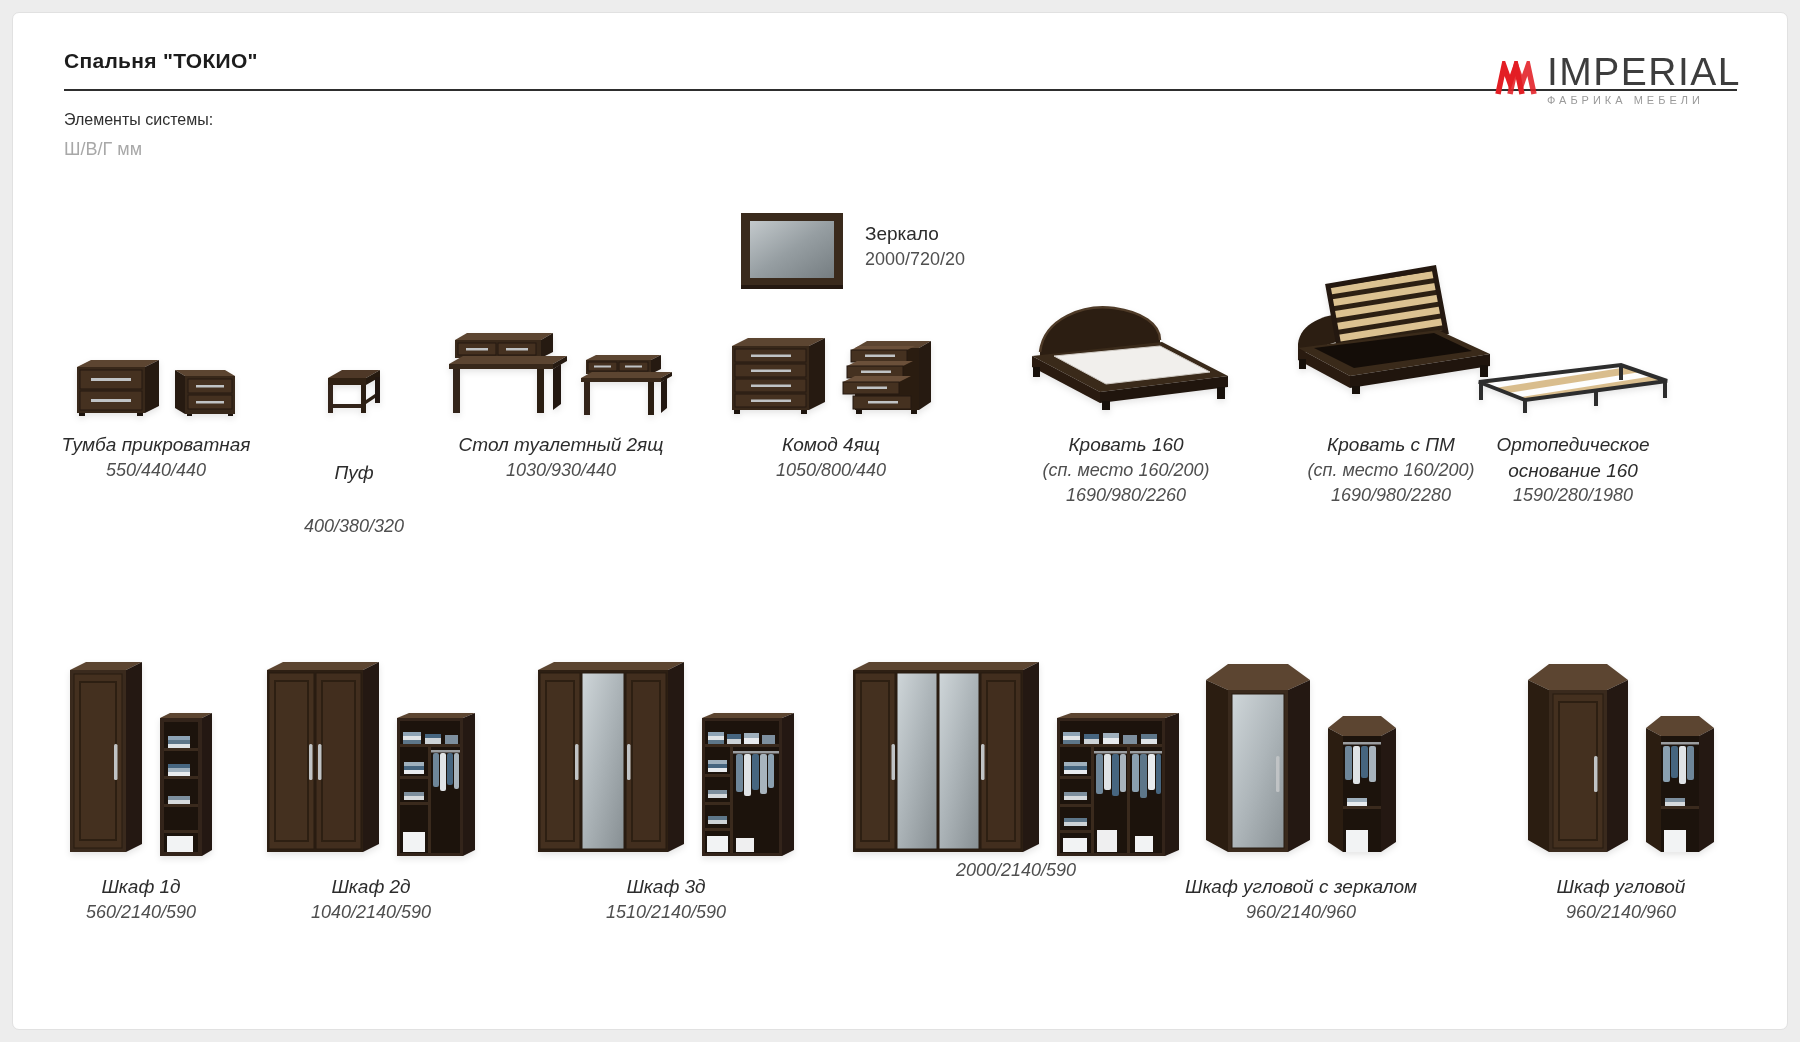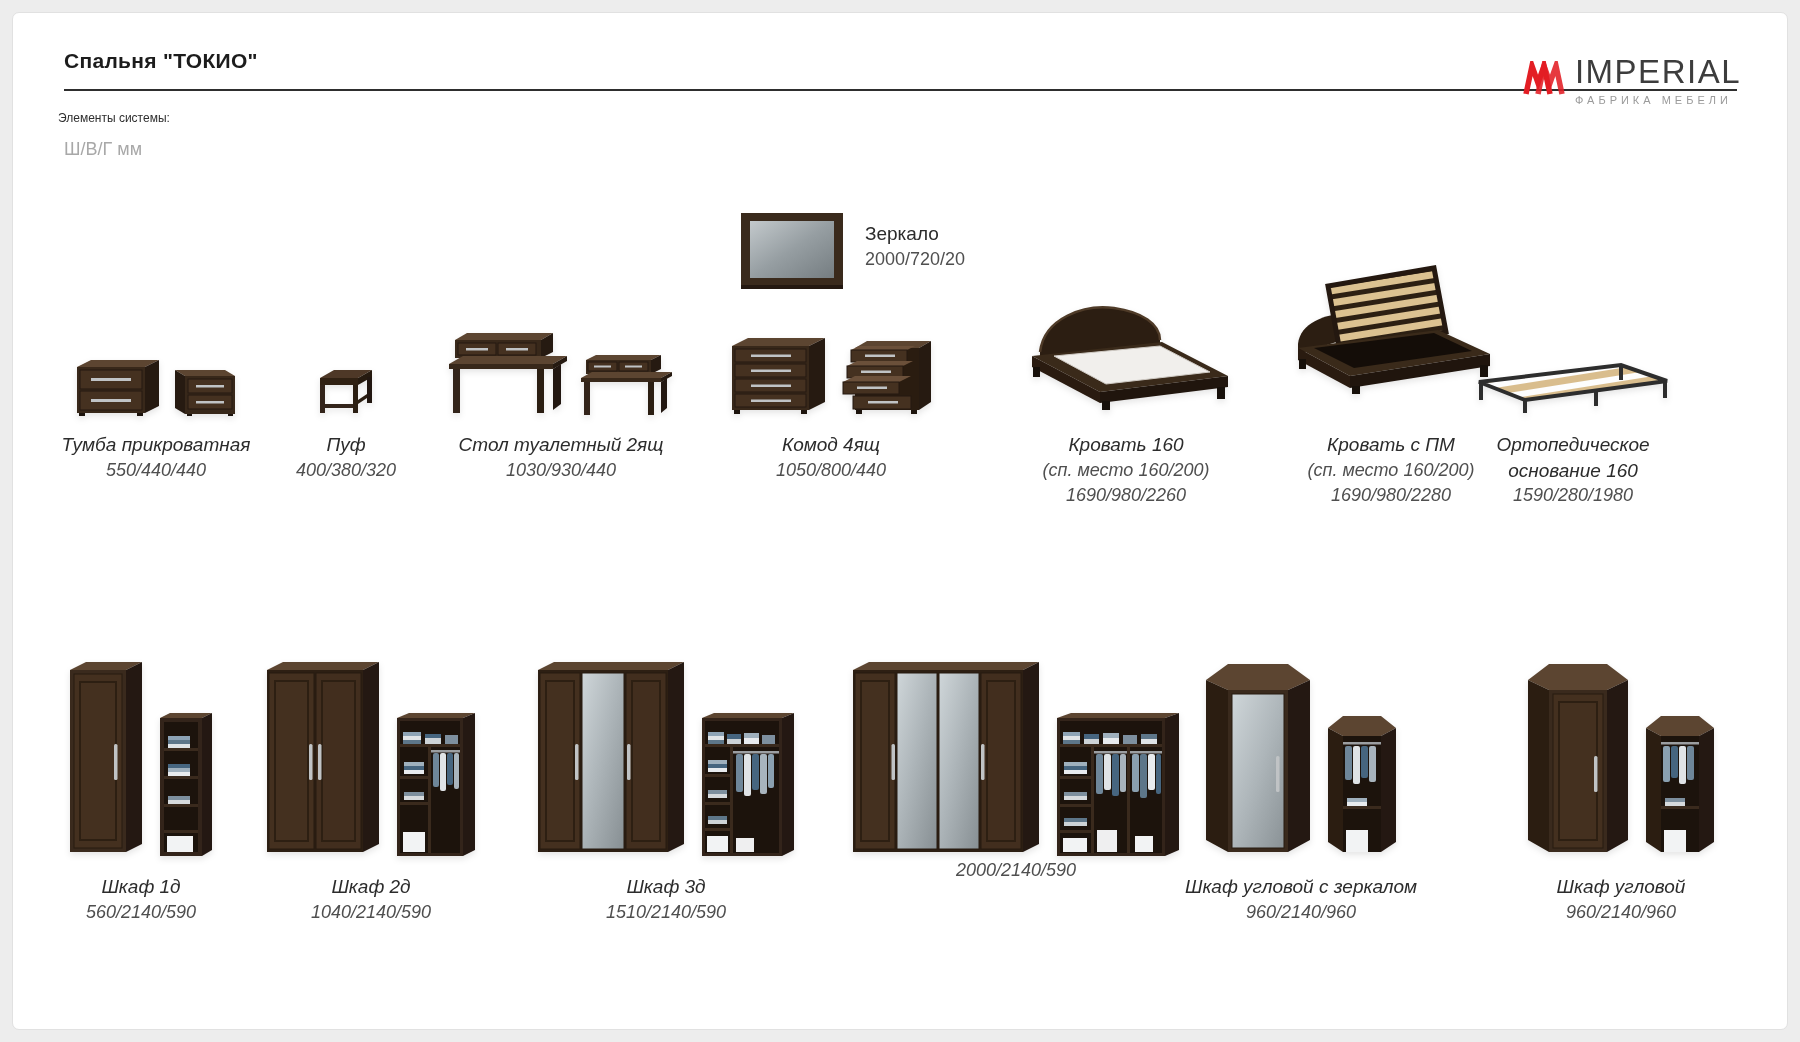--- a/index.html
+++ b/index.html
@@ -4,23 +4,23 @@
 <style>
   * { margin:0; padding:0; box-sizing:border-box; }
   html,body { width:1800px; height:1042px; overflow:hidden; }
   body { background:#ededed; font-family:"Liberation Sans","DejaVu Sans",sans-serif; position:relative; }
   .page { position:absolute; left:12px; top:12px; right:12px; bottom:12px; background:#ffffff;
           border:1px solid #e1e1e1; border-radius:7px; }
   .title { position:absolute; left:51px; top:36px; font-size:21px; font-weight:700; color:#1c1c1c; letter-spacing:.3px; }
   .rule  { position:absolute; left:51px; right:50px; top:76px; height:2px; background:#2e2e2e; }
   .logo  { position:absolute; right:46px; top:44px; display:flex; align-items:flex-start; gap:10px; }
   .logo-mark { margin-top:4px; }
-  .brand-name { font-size:33px; line-height:30px; color:#3d3d3d; letter-spacing:1.5px; font-weight:500; }
+  .brand-name { font-size:39px; line-height:30px; color:#3d3d3d; letter-spacing:1.5px; font-weight:500; }
   .brand-tagline { font-size:11px; color:#9a9a9a; letter-spacing:4px; margin-top:7px; text-align:left; }
-  .subtitle { position:absolute; left:45px; top:98px; font-size:12px; color:#2e2e2e; }
+  .subtitle { position:absolute; left:51px; top:98px; font-size:16px; color:#2e2e2e; }
   .units    { position:absolute; left:51px; top:126px; font-size:18px; color:#a8a8a8; }
   .item { position:absolute; display:flex; flex-direction:column;font-style:italic; }
   .item .art { display:flex; align-items:flex-end; justify-content:center; }
   .art svg { filter:drop-shadow(0 3px 3px rgba(0,0,0,0.10)); }
   .r1 { top:203px; } .r1 .art { height:200px; gap:12px; }
   .r2 { top:533px; } .r2 .art { height:312px; gap:14px; }
   .iname { text-align:center; font-size:19px; color:#2c2c2c; margin-top:16px; line-height:1.35; }
   .inote, .idims { text-align:center; font-size:18px; color:#4f4f4f; line-height:1.42; }
   .mirror-block { position:absolute; left:728px; top:200px; display:flex; gap:22px;justify-content:space-between; }
   .mirror-text { padding-top:8px; }
@@ -90,21 +90,21 @@
         <rect x="23" y="17" width="28" height="2.5" fill="#c0c3c5"></rect>
         <rect x="23" y="33" width="28" height="2.5" fill="#c0c3c5"></rect>
         <rect x="14" y="46" width="5" height="2" fill="#1d140d"></rect>
           <rect x="55" y="46" width="5" height="2" fill="#1d140d"></rect>
       </svg>
     </div>
     <div class="iname">Тумба прикроватная</div>
     <div class="idims">550/440/440</div>
   </div>
 
-  <div class="item r1" style="left:258px;width:150px;">
+  <div class="item r1" style="left:266px;width:150px;gap:28px;">
     <div class="art">
       <svg width="58" height="50" viewBox="0 0 58 50">
         <polygon points="3,12 41,12 55,4 17,4" fill="#4e3827"></polygon>
         <rect x="3" y="12" width="38" height="7" fill="#302113"></rect>
         <polygon points="41,12 55,4 55,11 41,19" fill="#261a0f"></polygon>
         <rect x="3" y="19" width="5" height="28" fill="#33241a"></rect>
         <rect x="36" y="19" width="5" height="28" fill="#2b1e12"></rect>
         <rect x="50" y="11" width="5" height="26" fill="#221711"></rect>
         <rect x="8" y="38" width="28" height="4" fill="#33241a"></rect>
         <polygon points="41,34 50,28 50,32 41,38" fill="#2b1e12"></polygon>

